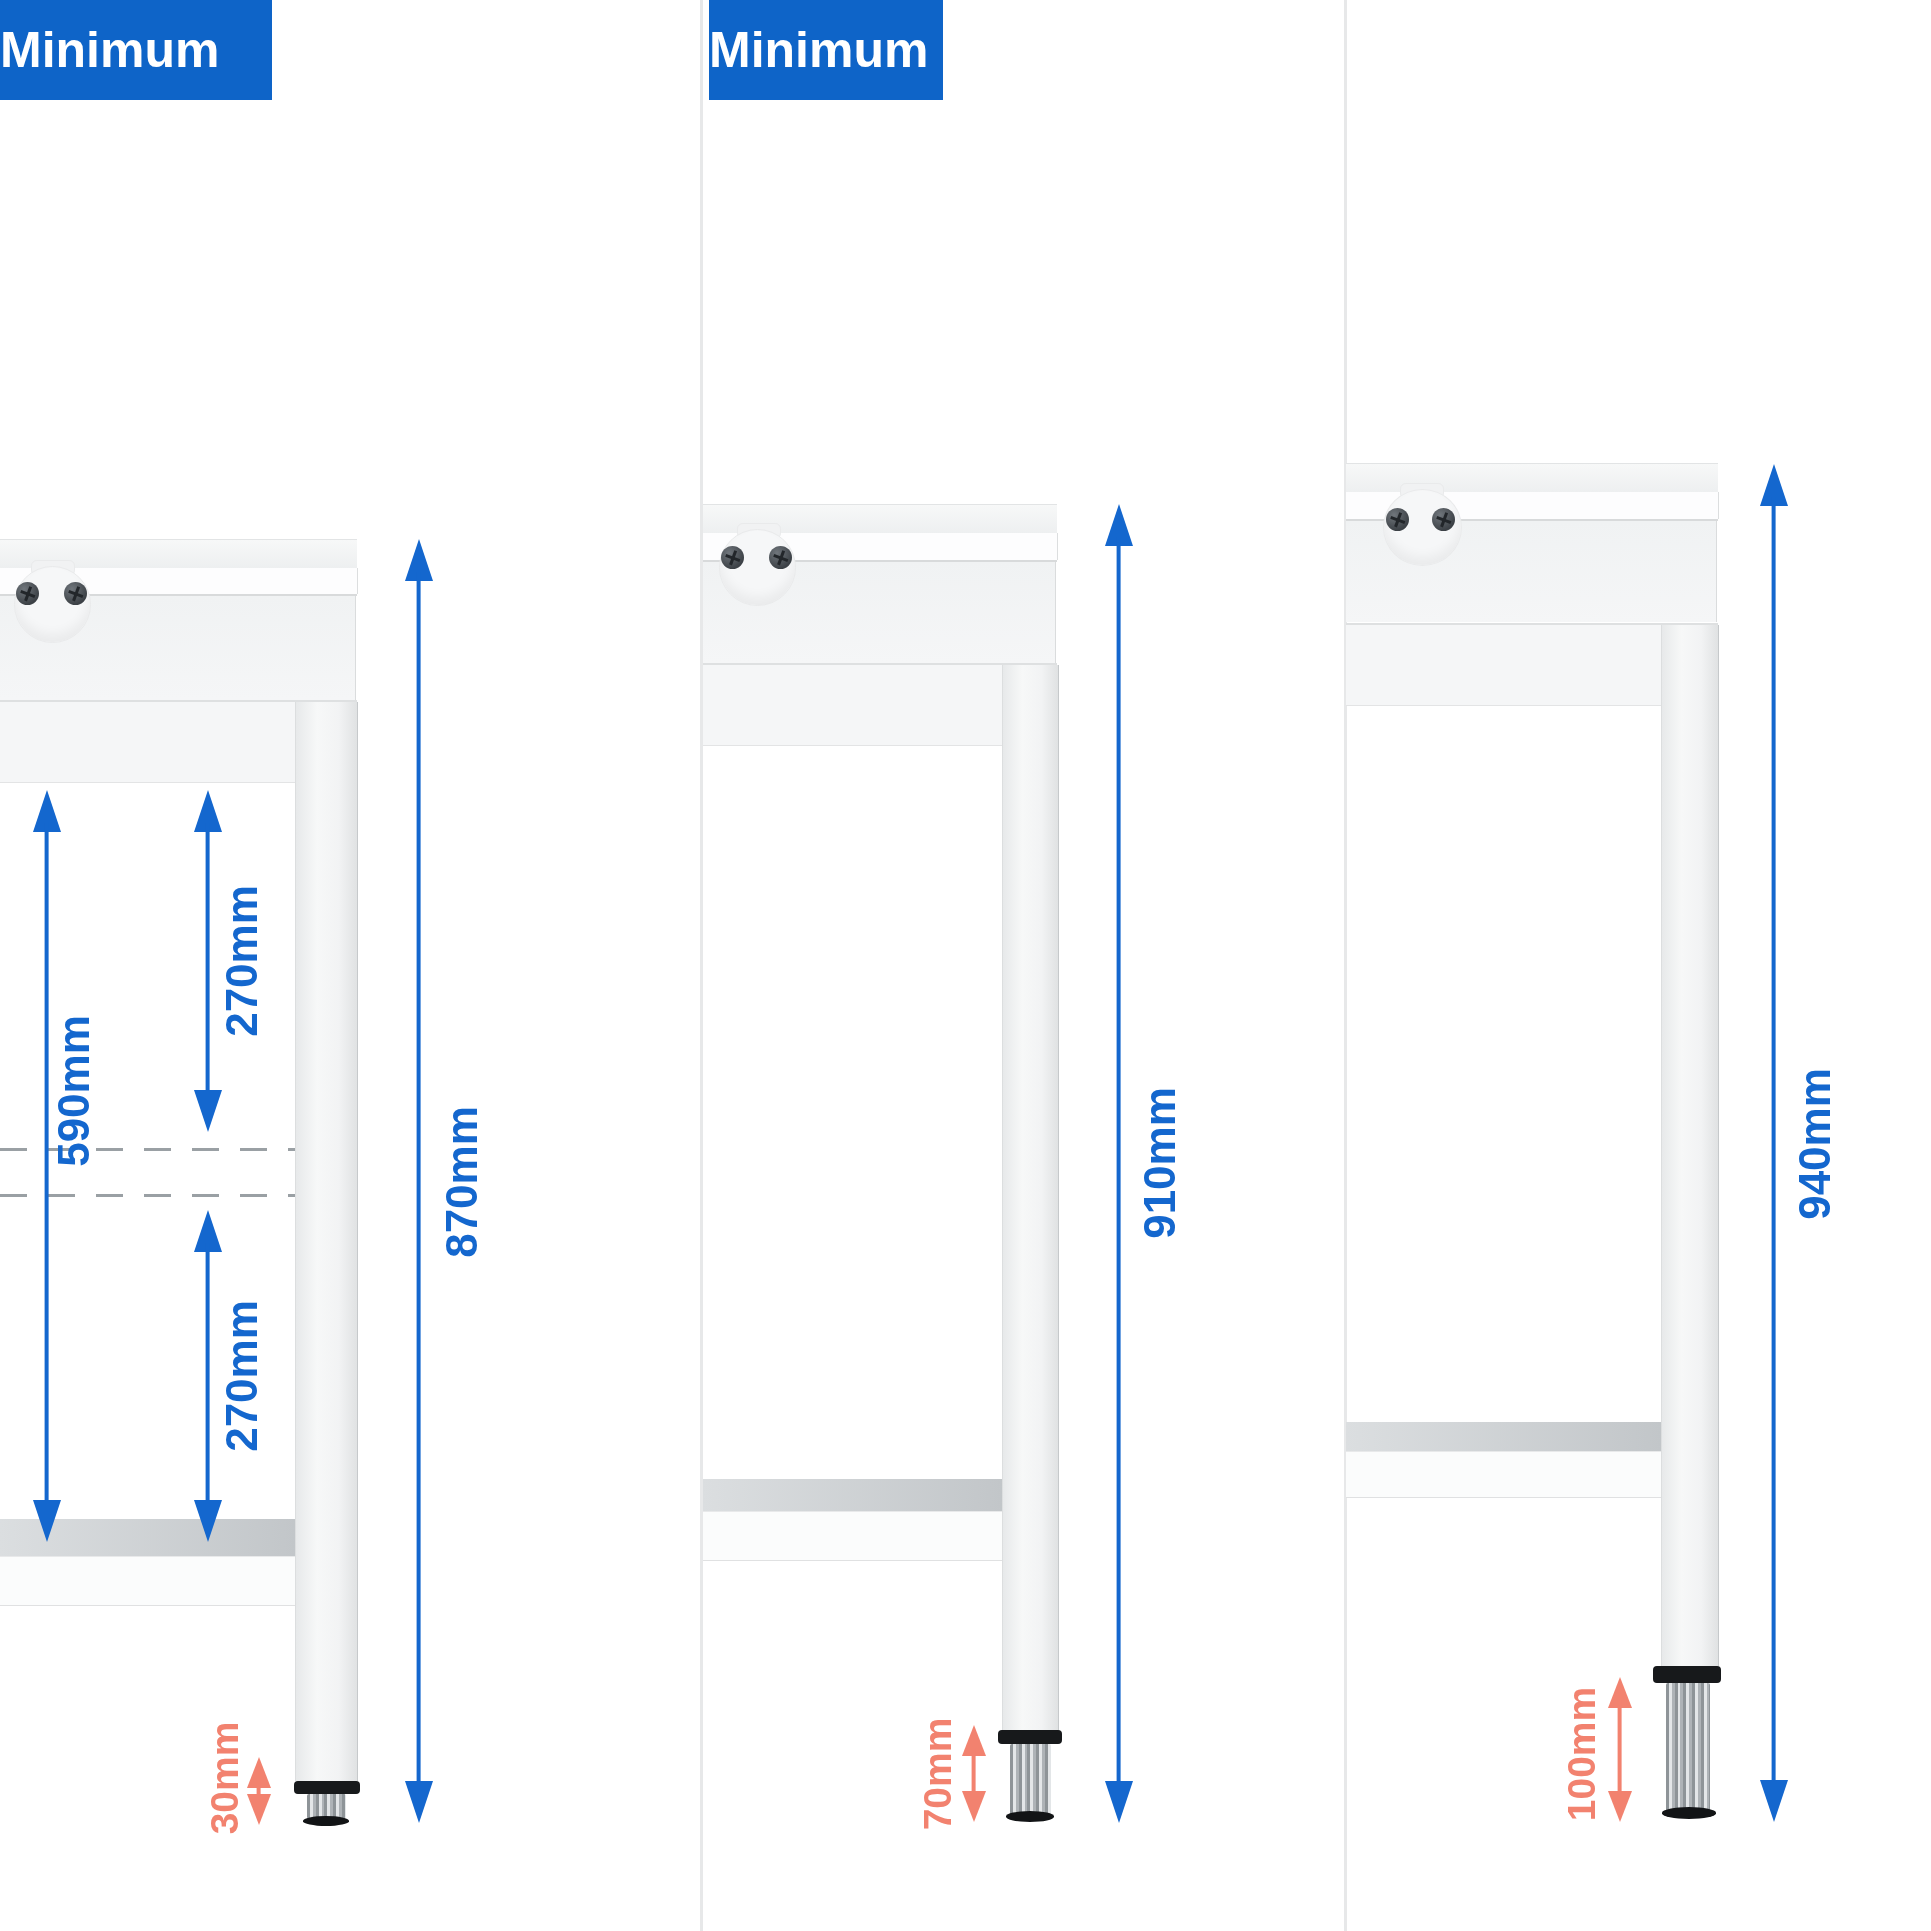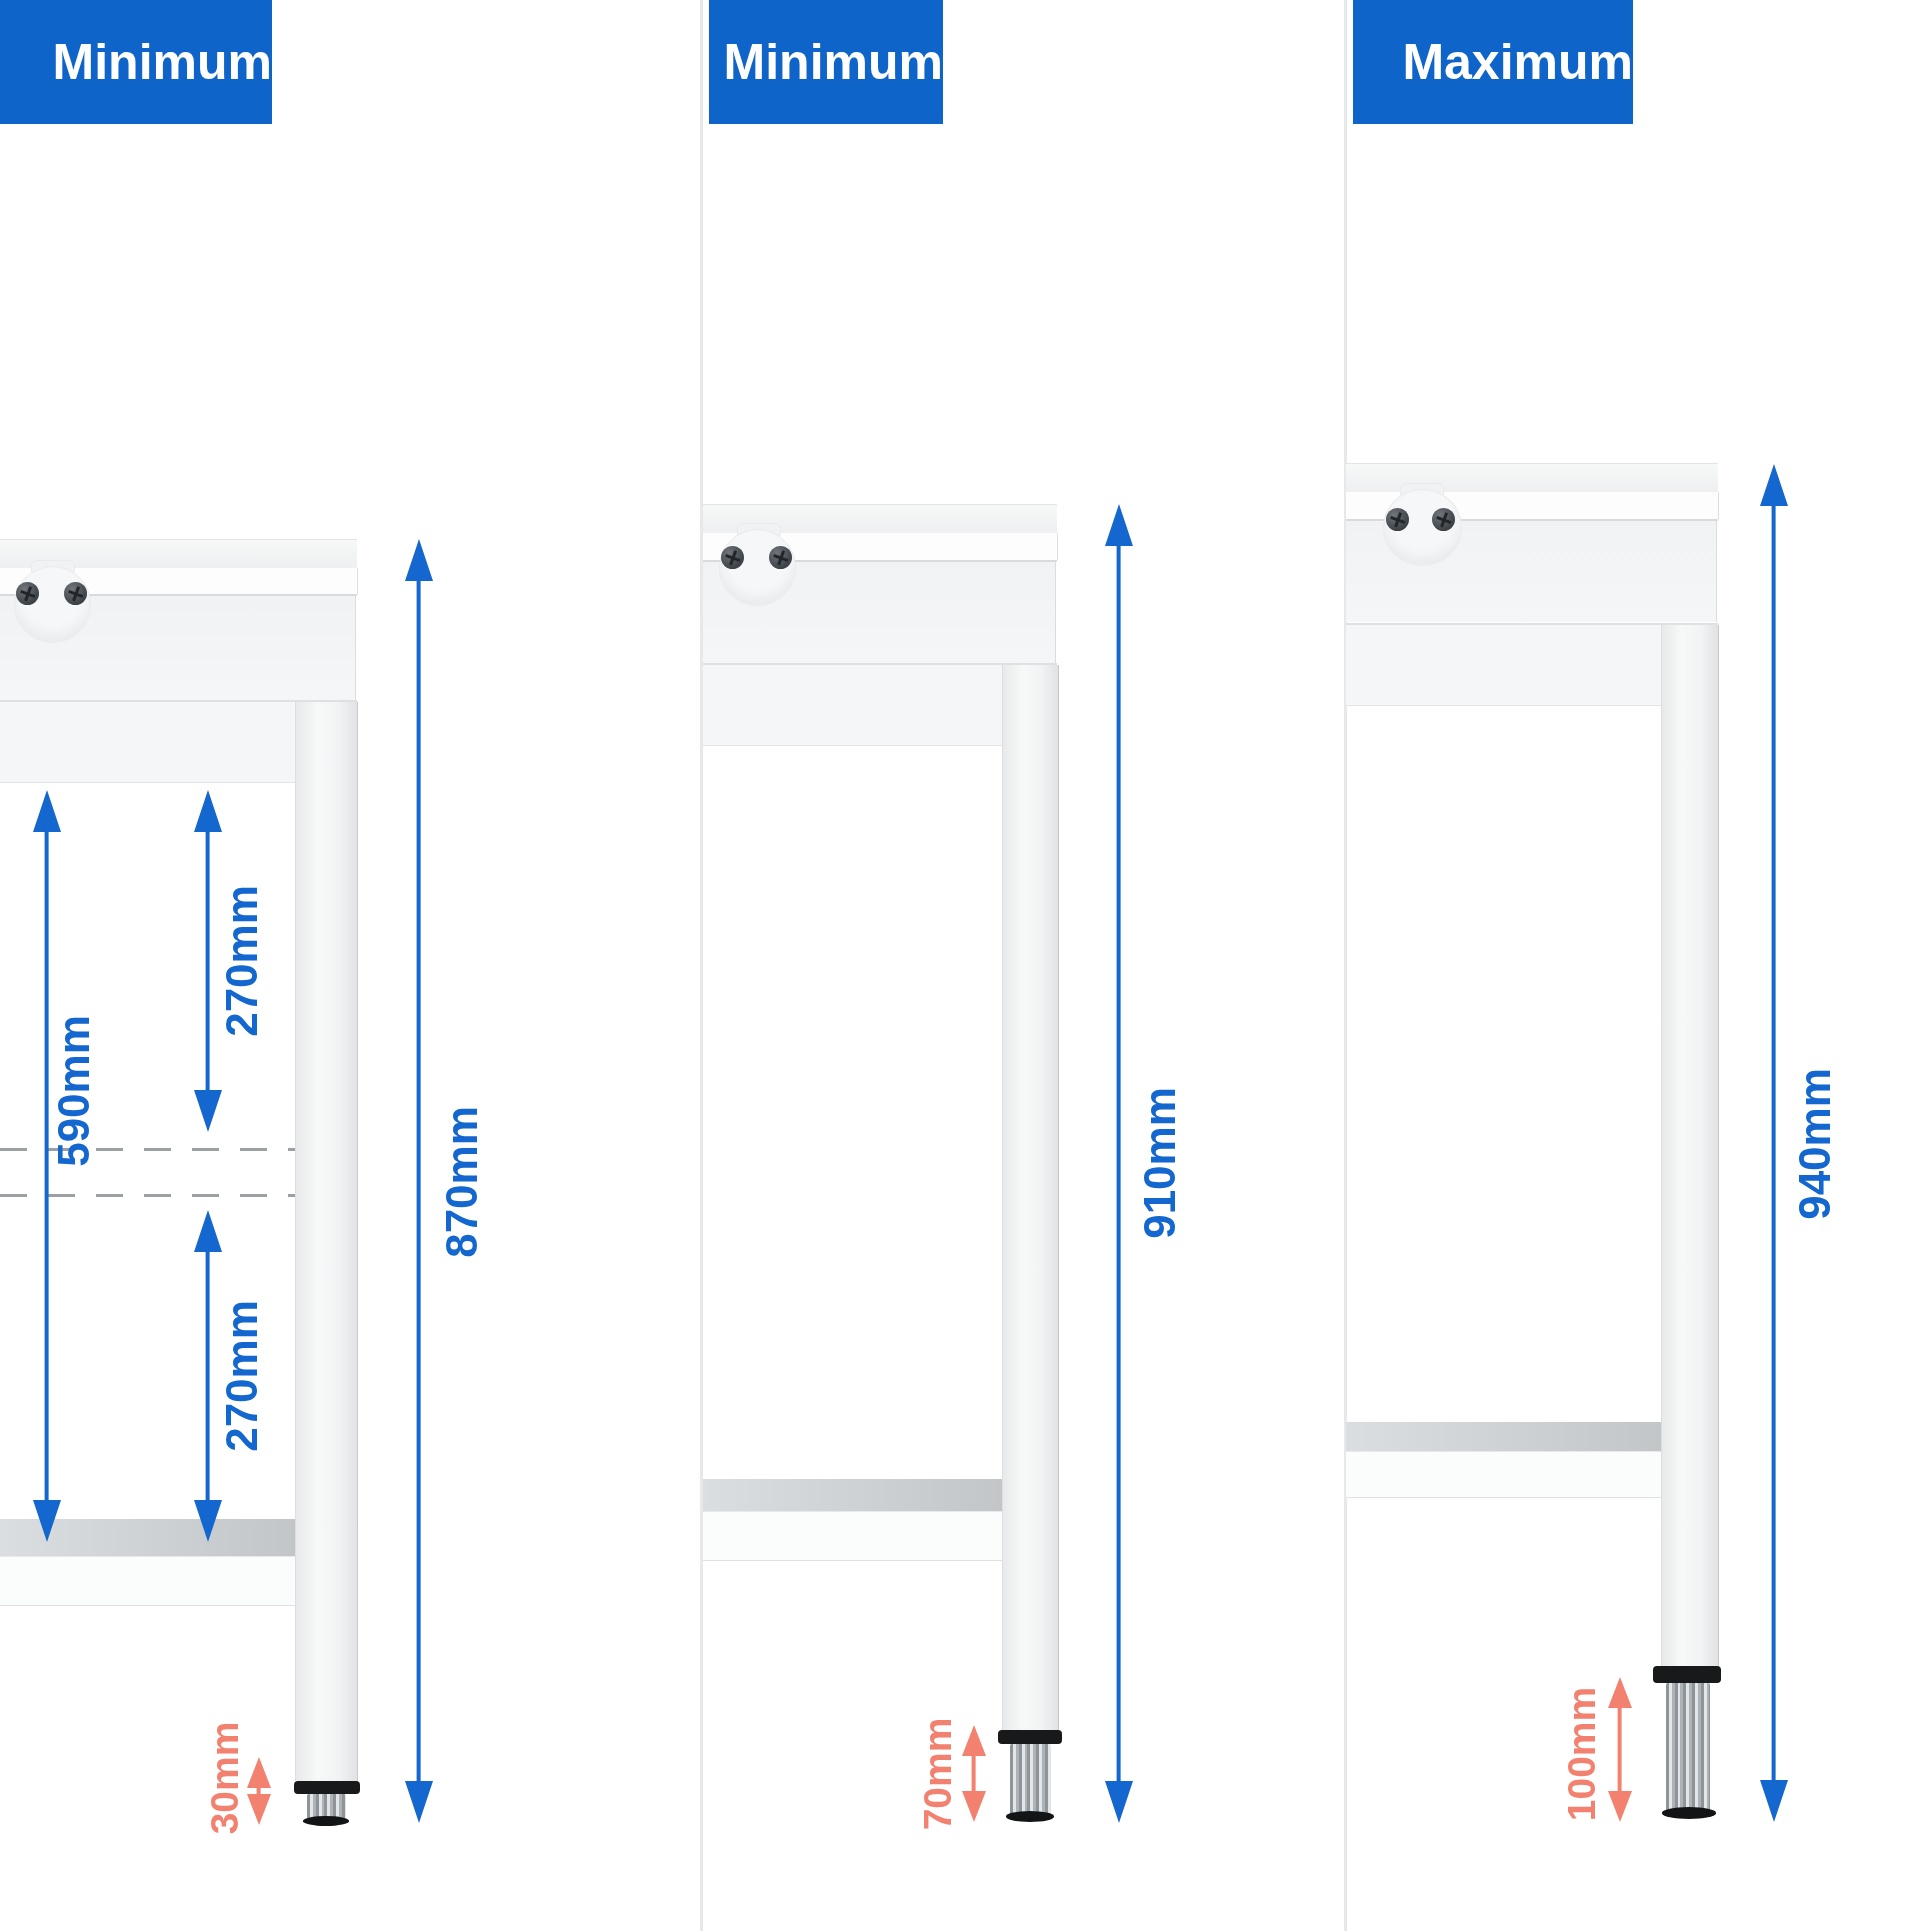--- a/index.html
+++ b/index.html
@@ -7,22 +7,22 @@
     --header-blue:#0E64C8;
     --orange:#F2826F;
     --dash:#9AA0A4;
   }
   html,body{margin:0;padding:0;}
   body{font-family:"Liberation Sans", sans-serif; background:#ffffff;}
   #canvas{position:relative;width:1931px;height:1931px;background:#ffffff;overflow:hidden;}
 
   .divider{position:absolute;top:0;height:1931px;width:2.9px;background:#E7E8E9;}
 
-  .hdr{position:absolute;top:0;height:124px;background:var(--header-blue);
-       color:#fff;font-weight:bold;font-size:50px;display:flex;align-items:center;justify-content:flex-end;}
+  .hdr{position:absolute;top:0;height:100px;background:var(--header-blue);
+       color:#fff;font-weight:bold;font-size:50px;display:flex;align-items:center;justify-content:flex-start;}
 
   
   .slab-top{position:absolute;background:linear-gradient(180deg,#F7F8F8,#EDEFF0);border-top:1.9px solid #E2E4E5;}
   .slab-front{position:absolute;background:#FDFDFE;}
   .hline{position:absolute;height:1.9px;background:#D8DADB;}
   .apron{position:absolute;background:linear-gradient(180deg,#F0F2F3,#F5F6F7);border-right:1.9px solid #DADCDD;}
   .recess{position:absolute;background:#F5F6F7;border-bottom:1.9px solid #E3E4E5;}
   .leg{position:absolute;background:linear-gradient(90deg,#E7E9EA 0%,#F7F8F8 35%,#F2F3F4 70%,#E0E2E3 100%);
        border-left:1px solid #DCDEDF;border-right:1.9px solid #C6C9CB;}
   .shelf-gray{position:absolute;background:linear-gradient(90deg,#DBDEE0,#C2C6C9);}
@@ -158,23 +158,20 @@
   </div>
   <div class="dim-label blue" style="left:1160px;top:1163px;">910mm</div>
 
   <div class="varrow orange" style="left:961px;top:1725px;height:97px;">
     <div class="head-top"></div>
     <div class="shaft"></div>
     <div class="head-bot"></div>
   </div>
   <div class="dim-label orange" style="left:938px;top:1774px;">70mm</div>
 
-  <div class="hdr" style="left:1353px;width:280px;">
-    <span>Maximum</span>
-  </div>
 
   <div class="slab-top" style="left:1346px;top:463px;width:372px;height:29px;"></div>
   <div class="slab-front" style="left:1346px;top:492px;width:372px;height:27px;border-right:1.9px solid #DCDEDF;"></div>
   <div class="hline" style="left:1346px;top:519px;width:372px;"></div>
   <div class="apron" style="left:1346px;top:521px;width:370px;height:101px;"></div>
   <div class="hline" style="left:1346px;top:623px;width:372px;background:#DEE0E1;"></div>
   <div class="recess" style="left:1346px;top:625px;width:315px;height:80px;"></div>
   <div class="leg" style="left:1661px;top:625px;width:56px;height:1041px;"></div>
   <div class="shelf-gray" style="left:1346px;top:1422px;width:315px;height:29px;"></div>
   <div class="shelf-front" style="left:1346px;top:1451px;width:315px;height:45px;"></div>

